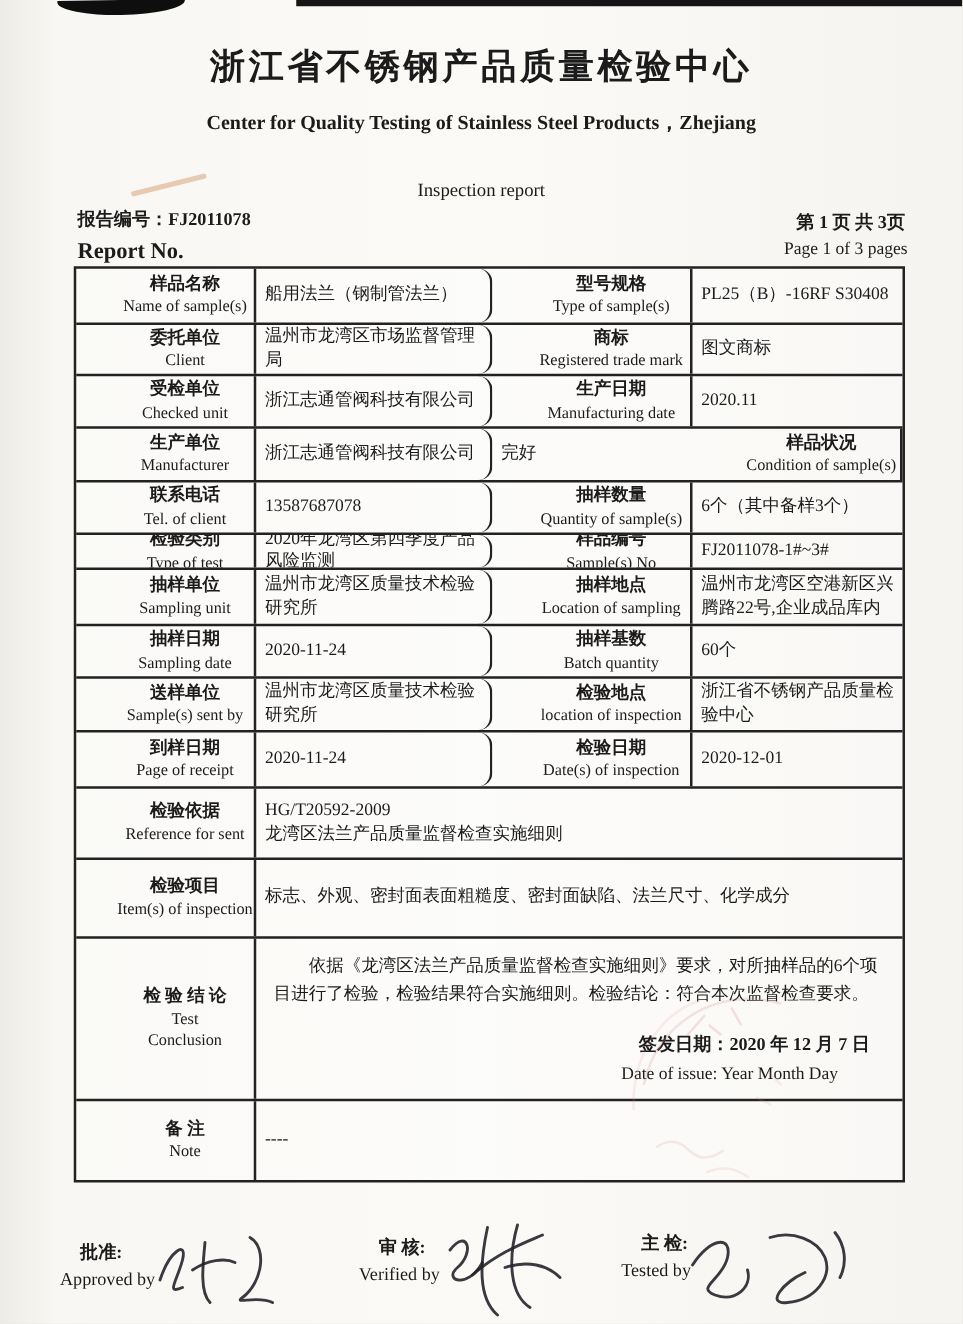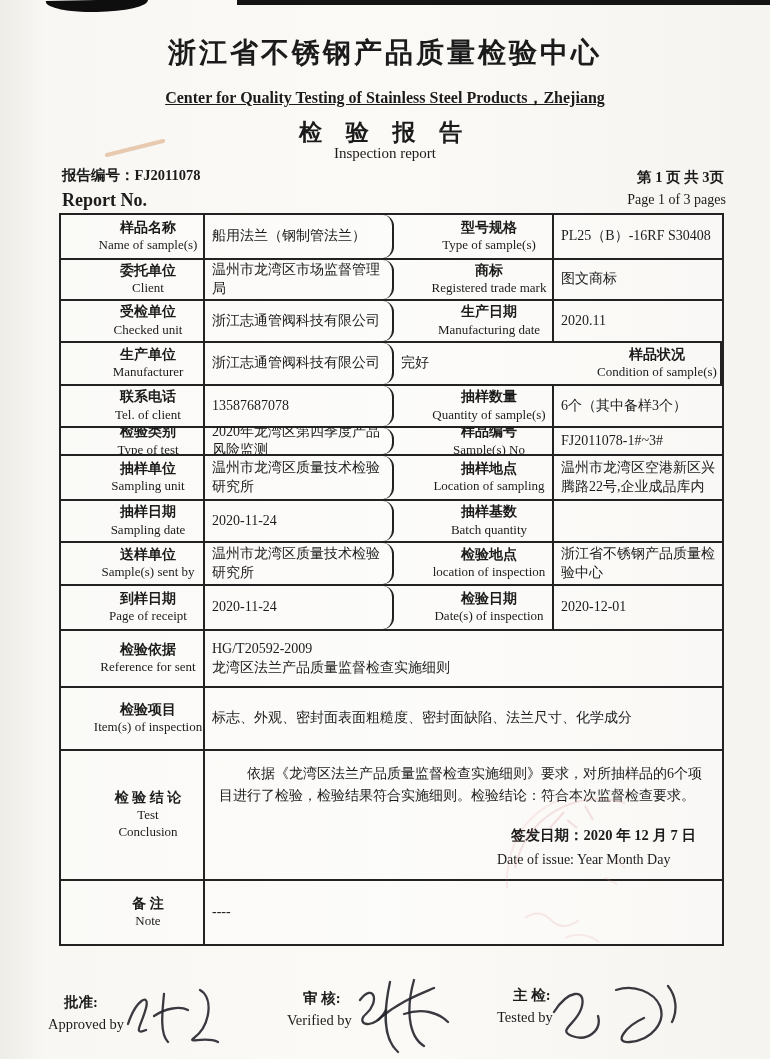--- a/index.html
+++ b/index.html
@@ -15,21 +15,21 @@
   }
   
   .blob{position:absolute;left:46px;top:0;width:102px;height:12px;background:#0e0e0e;
         border-radius:0 0 55% 55% / 0 0 100% 100%;transform:rotate(-1deg);}
   .topbar{position:absolute;left:237px;top:0;width:533px;height:5px;background:#151515;}
   .ink-smudge{position:absolute;left:104px;top:146px;width:62px;height:4px;
         background:rgba(202,126,66,.38);transform:rotate(-14deg);border-radius:2px;}
   
   .hline{position:absolute;left:0;right:0;text-align:center;}
   .org-cn{top:34px;font-size:28px;font-weight:bold;letter-spacing:3px;}
-  .org-en{top:88px;font-size:16px;font-weight:bold;text-decoration:underline;}
+  .org-en{top:88px;font-size:16px;font-weight:bold;}
   .title-cn{top:117px;font-size:23px;font-weight:bold;letter-spacing:9px;}
   .title-en{top:145px;font-size:15px;}
   .report-no{position:absolute;left:62px;top:166px;font-size:14.5px;font-weight:bold;}
   .report-no-en{position:absolute;left:62px;top:190px;font-size:18px;font-weight:bold;}
   .page-cn{position:absolute;right:46px;top:168px;font-size:14.5px;font-weight:bold;}
   .page-en{position:absolute;right:44px;top:192px;font-size:14px;}
   
   .tbl{position:absolute;left:59px;top:213px;width:665px;border:2px solid #222;
        box-sizing:border-box;background:rgba(255,255,255,.35);}
   .row{display:flex;border-bottom:2px solid #222;box-sizing:border-box;}
@@ -65,21 +65,20 @@
 <body>
 
 <div class="paper">
 
   <div class="blob"></div>
   <div class="topbar"></div>
   <div class="ink-smudge"></div>
 
   <div class="hline org-cn">浙江省不锈钢产品质量检验中心</div>
   <div class="hline org-en">Center for Quality Testing of Stainless Steel Products，Zhejiang</div>
-  <div class="hline title-cn">检 验 报 告</div>
   <div class="hline title-en">Inspection report</div>
 
   <div class="report-no">报告编号：FJ2011078</div>
   <div class="report-no-en">Report No.</div>
   <div class="page-cn">第 1 页 共 3页</div>
   <div class="page-en">Page 1 of 3 pages</div>
 
   <div class="tbl">
       <div class="row" style="height: 45px;">
         <div class="cell lab c1">
@@ -168,20 +167,21 @@
       <div class="row" style="height: 42px;">
         <div class="cell lab c1">
           <div class="cn">抽样日期</div>
           <div class="en">Sampling date</div>
         </div>
         <div class="cell val c2">2020-11-24</div>
         <div class="cell lab c3">
           <div class="cn">抽样基数</div>
           <div class="en">Batch quantity</div>
         </div>
+        <div class="cell val c4">60个</div>
       </div>
       <div class="row" style="height: 43px;">
         <div class="cell lab c1">
           <div class="cn">送样单位</div>
           <div class="en">Sample(s) sent by</div>
         </div>
         <div class="cell val c2">温州市龙湾区质量技术检验研究所</div>
         <div class="cell lab c3">
           <div class="cn">检验地点</div>
           <div class="en">location of inspection</div>

